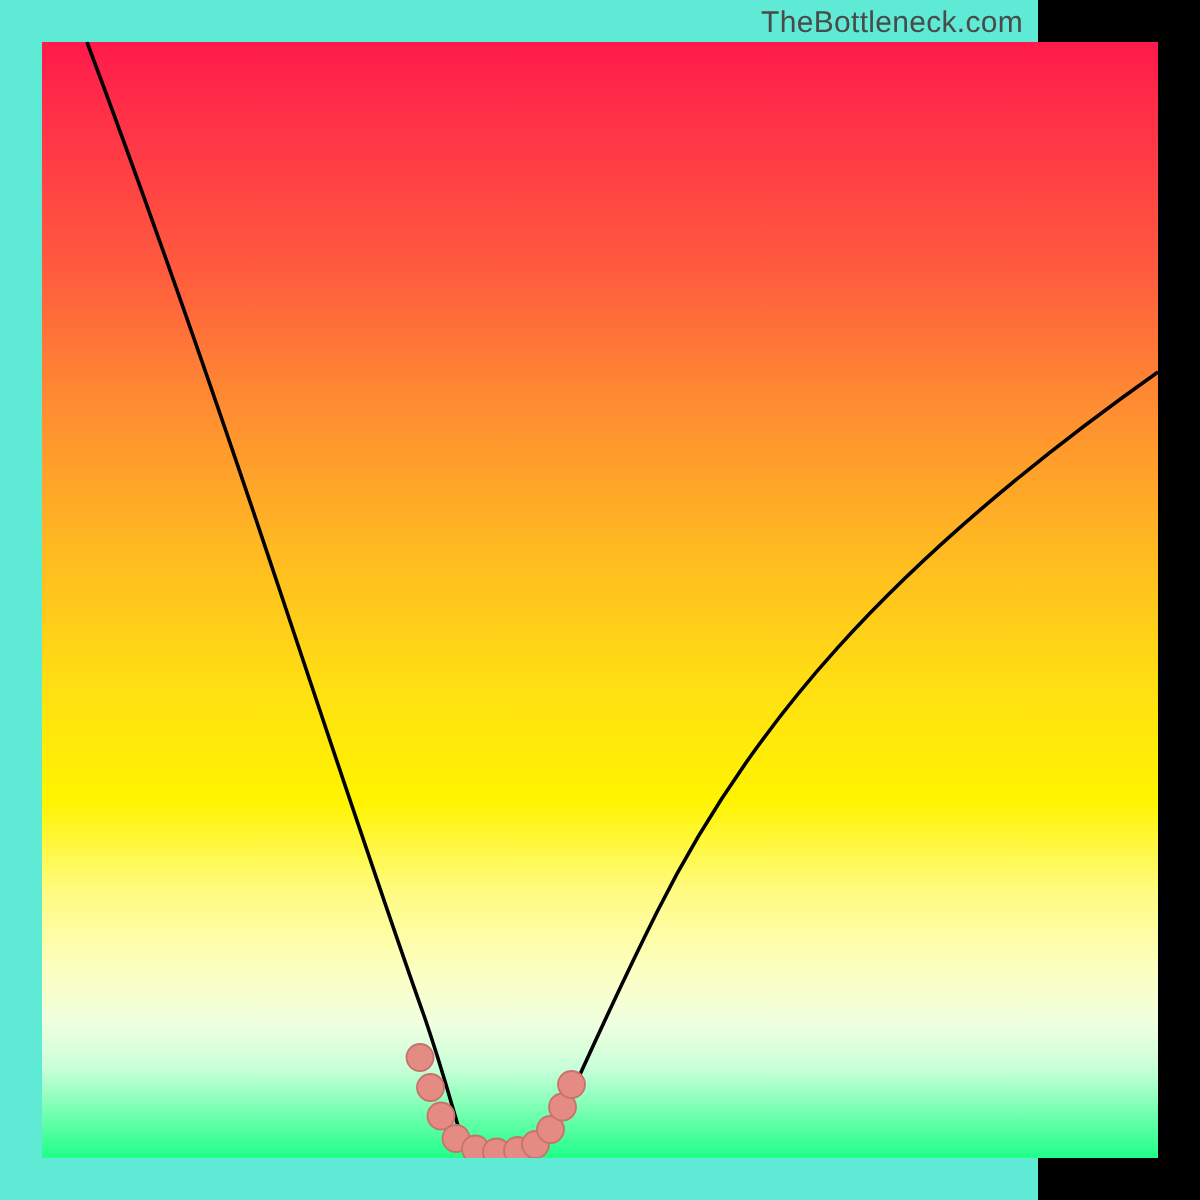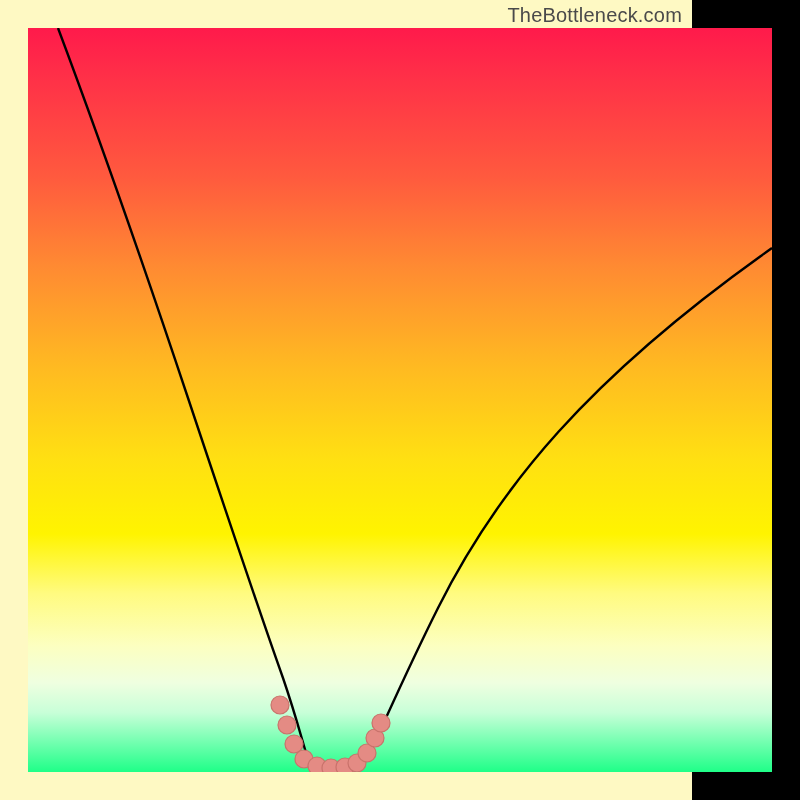--- a/index.html
+++ b/index.html
@@ -10,21 +10,21 @@
     background: #000;
     overflow: hidden;
     font-family: Arial, Helvetica, sans-serif;
   }
   .frame {
     position: absolute;
     top: 0;
     left: 0;
     width: 692px;
     height: 800px;
-    background: #fef9c3;
+    background: #5eead4;
   }
   .plot {
     position: absolute;
     top: 28px;
     left: 28px;
     width: 744px;
     height: 744px;
     overflow: hidden;
   }
   .gradient {

